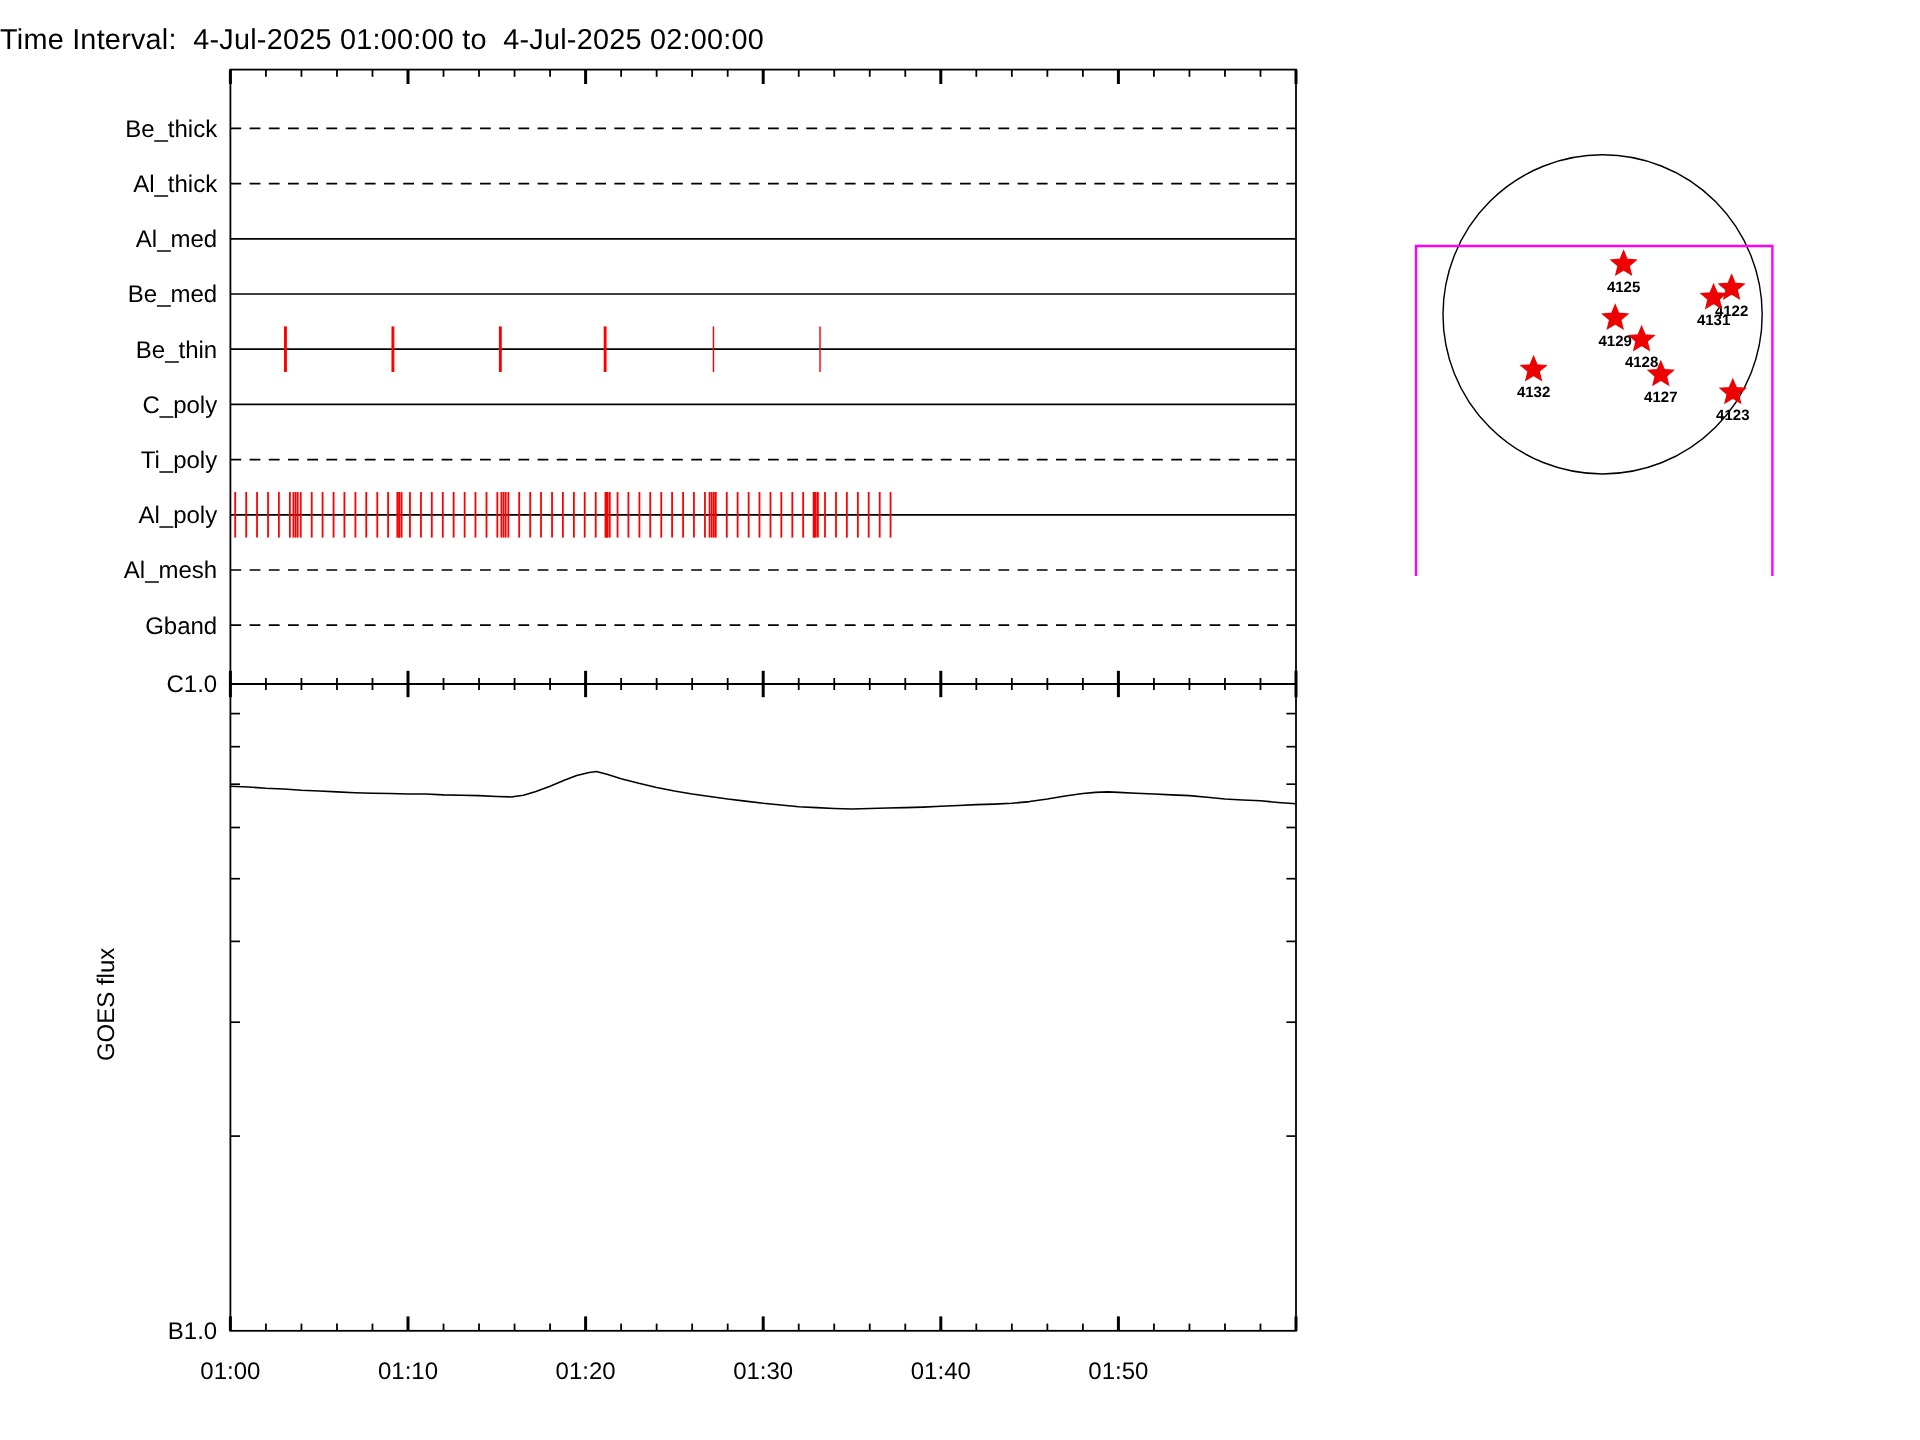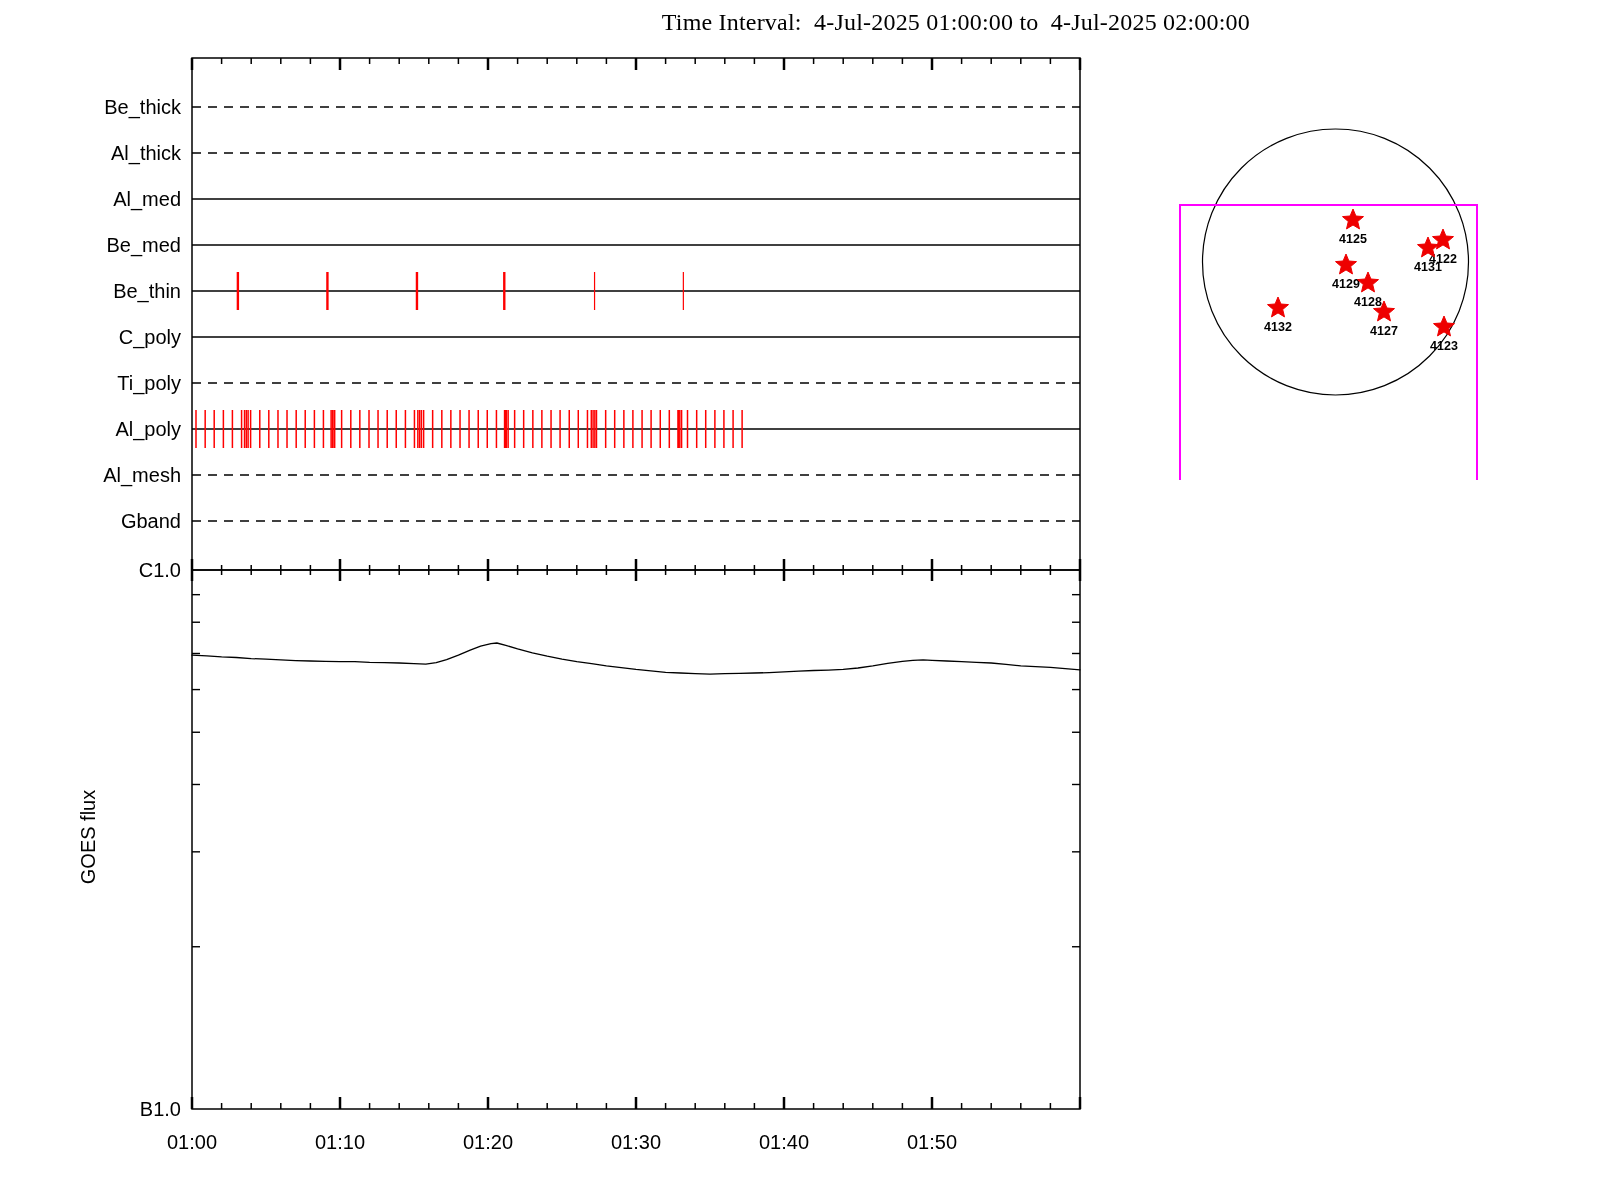--- a/index.html
+++ b/index.html
@@ -1,19 +1,19 @@
 <!DOCTYPE html>
 <html><head>
 <meta charset="utf-8">
 <style>
   html,body{margin:0;padding:0;background:#ffffff;}
   #screen{position:relative;width:1600px;height:1200px;background:#ffffff;overflow:hidden;
           font-family:"Liberation Sans",sans-serif;}
-  #title{position:absolute;left:0;top:9px;width:1250px;text-align:right;
-         font-size:24px;color:#000;white-space:pre;letter-spacing:0.2px;font-family:Liberation Serif, serif;}
+  #title{position:absolute;left:0;top:20px;width:1250px;text-align:left;
+         font-size:24px;color:#000;white-space:pre;letter-spacing:0.2px;}
   svg text{font-family:"Liberation Sans",sans-serif;}
 </style>
 </head>
 <body>
 
 <div id="screen">
   <div id="title">Time Interval:  4-Jul-2025 01:00:00 to  4-Jul-2025 02:00:00</div>
   <svg id="plot" width="1600" height="1200" viewBox="0 0 1600 1200">
       <g>
         <rect x="192" y="58" width="888" height="512" fill="none" stroke="#000000" stroke-width="1.5"></rect>

